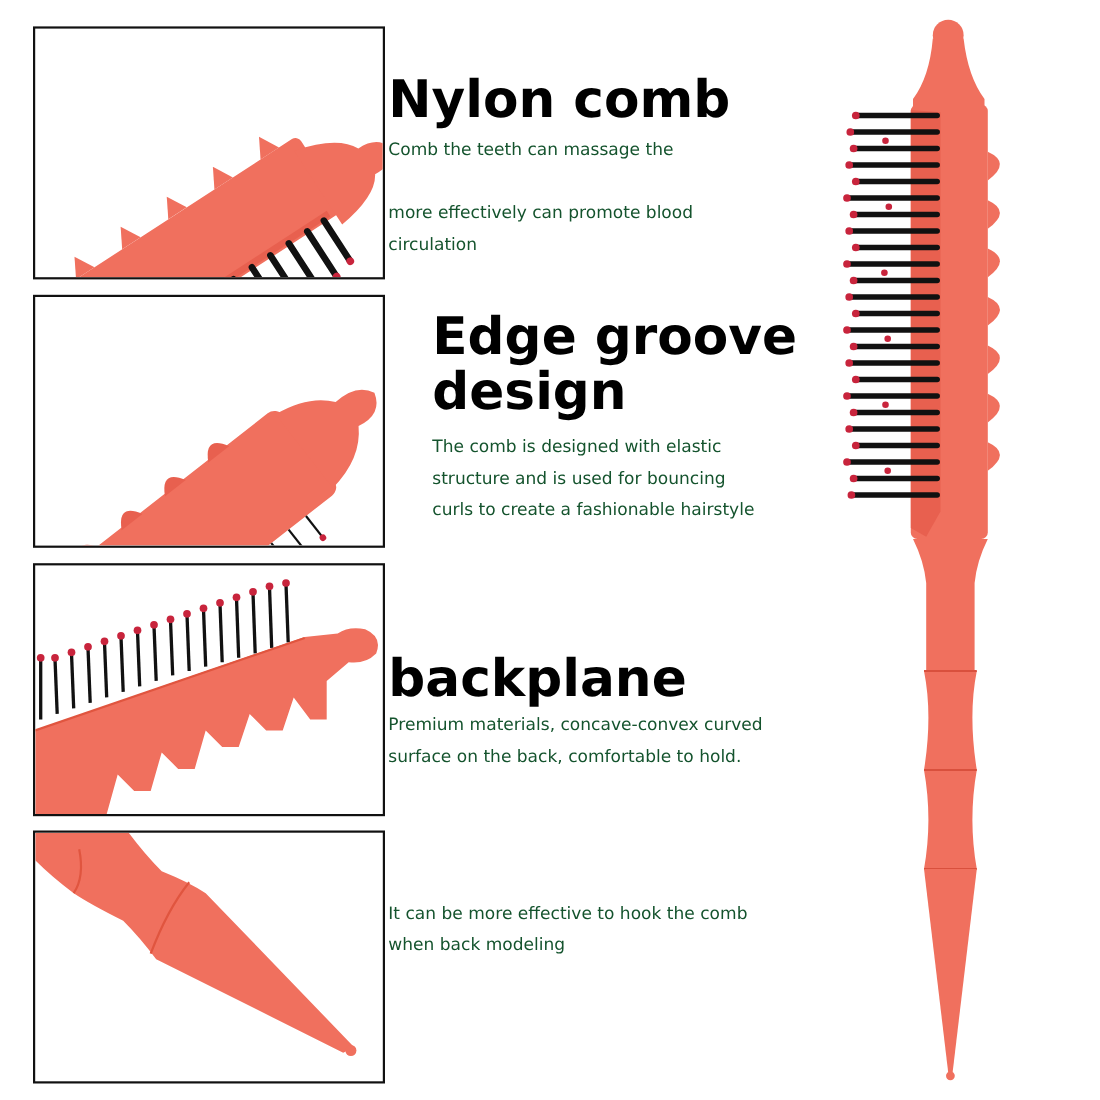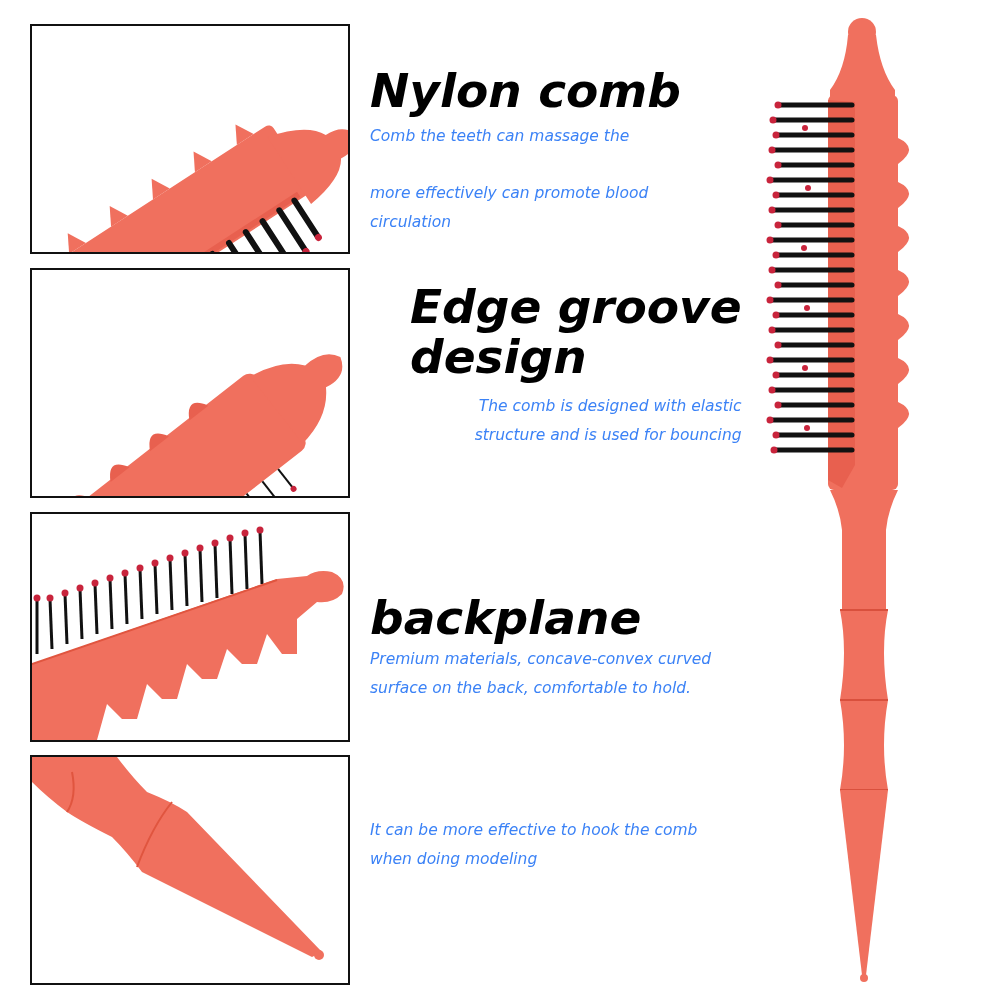--- a/index.html
+++ b/index.html
@@ -1,23 +1,23 @@
 <!DOCTYPE html>
 <html><head>
 <meta charset="utf-8">
 <style>
   html, body { margin: 0; padding: 0; background: #ffffff; }
   body { width: 1000px; height: 1000px; position: relative; overflow: hidden;
          font-family: "DejaVu Sans", "Liberation Sans", sans-serif; color: #000; }
   .panel { position: absolute; left: 30px; width: 316px; height: 226px;
            border: 2px solid #111; background: #fff; overflow: hidden; box-sizing: content-box; }
   .panel svg { position: absolute; left: 0; top: 0; width: 316px; height: 226px; }
-  .feature { position: absolute; left: 370px; font-style: italic; }
+  .feature { position: absolute; left: 353px; }
   .feature h2 { margin: 0; font-weight: bold; font-size: 47px; line-height: 50px; letter-spacing: 0px; }
-  .feature p { margin: 0; font-size: 15.5px; line-height: 28.5px; color: #3b82f6; }
+  .feature p { margin: 0; font-size: 15.5px; line-height: 28.5px; color: #14532d; }
   #hero { position: absolute; left: 760px; top: 10px; width: 200px; height: 980px; }
 </style>
 </head>
 <body>
 
 <div class="panel" style="top:24px;">
   <svg viewBox="0 0 316 226">
     <g transform="rotate(-33 160 160)">
       <rect x="-40" y="150" width="300" height="80" rx="6" fill="#F0705E"></rect>
       <path d="M250 160 Q290 170 300 190 Q320 190 325 205 Q320 220 300 218 Q290 235 250 240 Z" fill="#F0705E"></path>
@@ -147,41 +147,42 @@
     <span>more effectively can promote blood</span><br>
     <span>circulation</span>
   </p>
 </div>
 
 <div class="feature" style="top:282px;margin-left:40px;">
   <h2>
     <span>Edge groove</span><br>
     <span>design</span>
   </h2>
-  <p style="margin-top:10px;text-align:right;">
+  <p style="margin-top:10px;">
     <span>The comb is designed with elastic</span><br>
     <span>structure and is used for bouncing</span><br>
+    <span>curls to create a fashionable hairstyle</span>
   </p>
 </div>
 
 <div class="feature" style="top:543px;">
   <h2>
     <br>
     <span>backplane</span>
   </h2>
   <p style="margin-top:2px;">
     <span>Premium materials, concave-convex curved</span><br>
     <span>surface on the back, comfortable to hold.</span>
   </p>
 </div>
 
 <div class="feature" style="top:810px;">
   <p style="margin-top:6px;">
     <span>It can be more effective to hook the comb</span><br>
-    <span>when doing modeling</span>
+    <span>when back modeling</span>
   </p>
 </div>
 
 <svg id="hero" viewBox="0 0 200 980">
 
   <ellipse cx="102" cy="22" rx="14" ry="14" fill="#F0705E"></ellipse>
   <path d="M88 25 Q85 60 70 80 L70 90 L135 90 L135 80 Q120 60 116 25 Z" fill="#F0705E"></path>
 
   <rect x="68" y="85" width="70" height="395" rx="6" fill="#F0705E"></rect>
 

